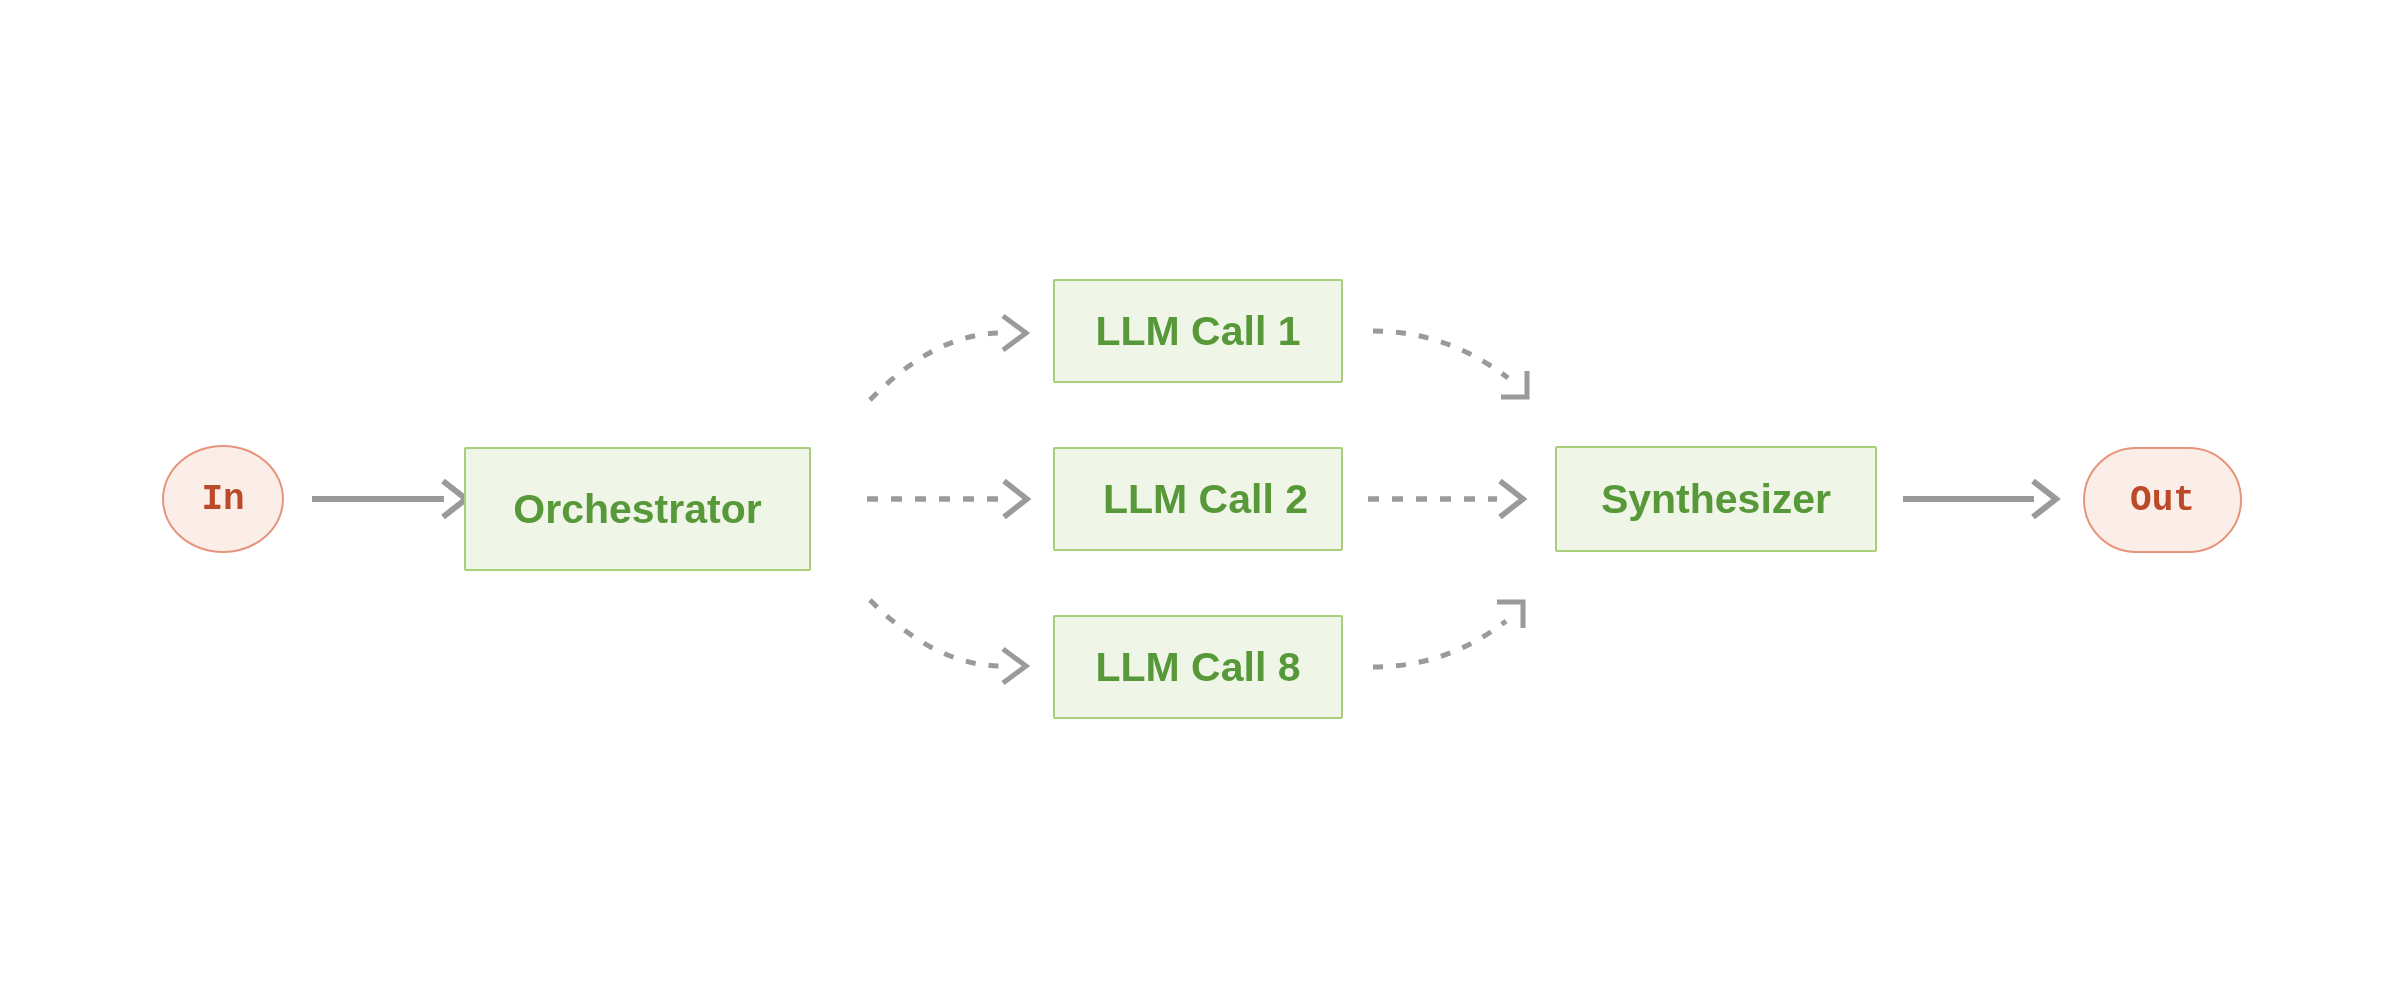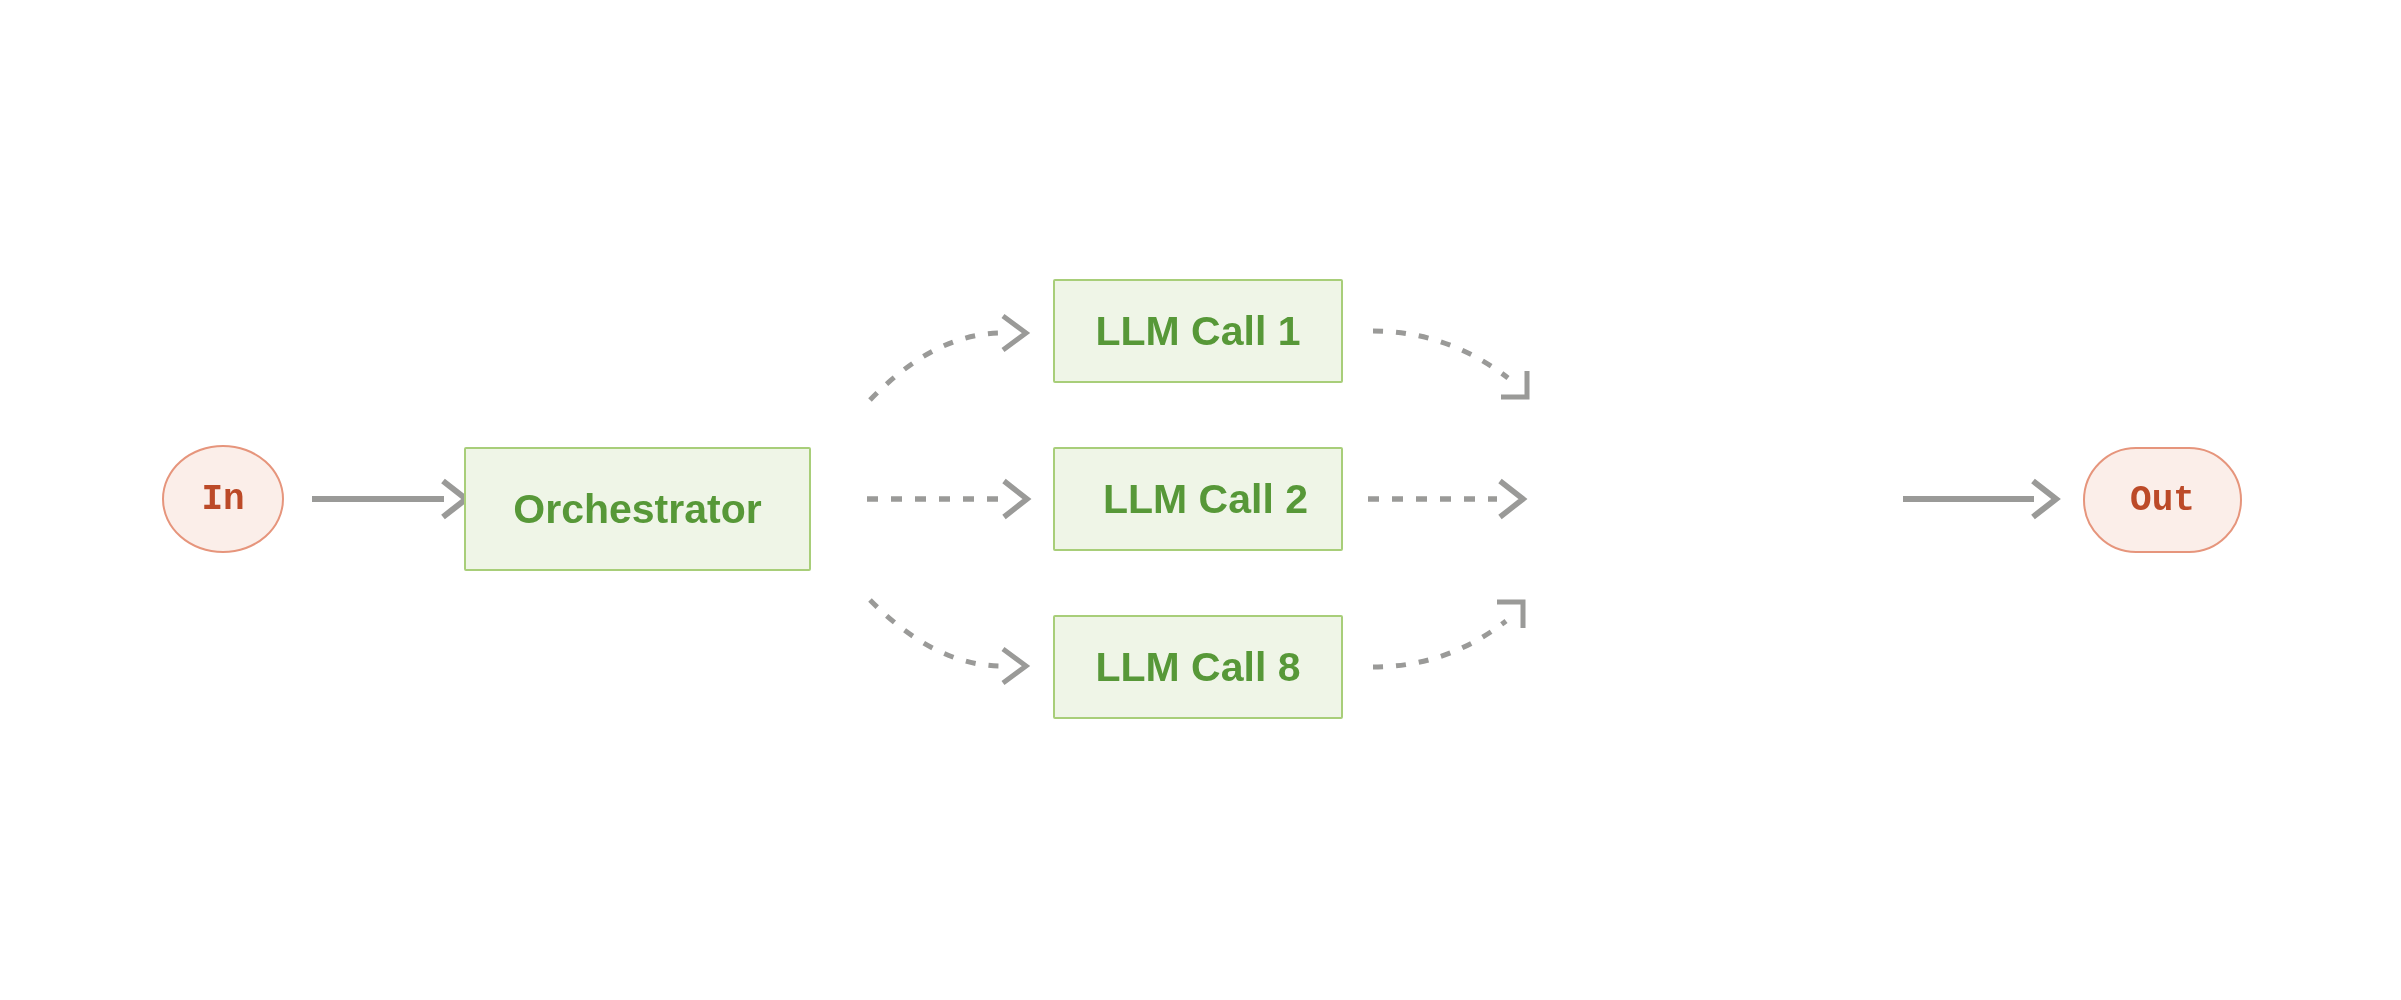--- a/index.html
+++ b/index.html
@@ -155,18 +155,21 @@
   </div>
 
   <div class="node node-box node-llm-call-2">
     <span>LLM Call 2</span>
   </div>
 
   <div class="node node-box node-llm-call-3">
     <span>LLM Call 8</span>
   </div>
 
+  <div class="node node-box node-synthesizer">
+    <span>Synthesizer</span>
+  </div>
 
   <div class="node node-terminal node-out">
     <span>Out</span>
   </div>
 
 </div>
 
 </body></html>

